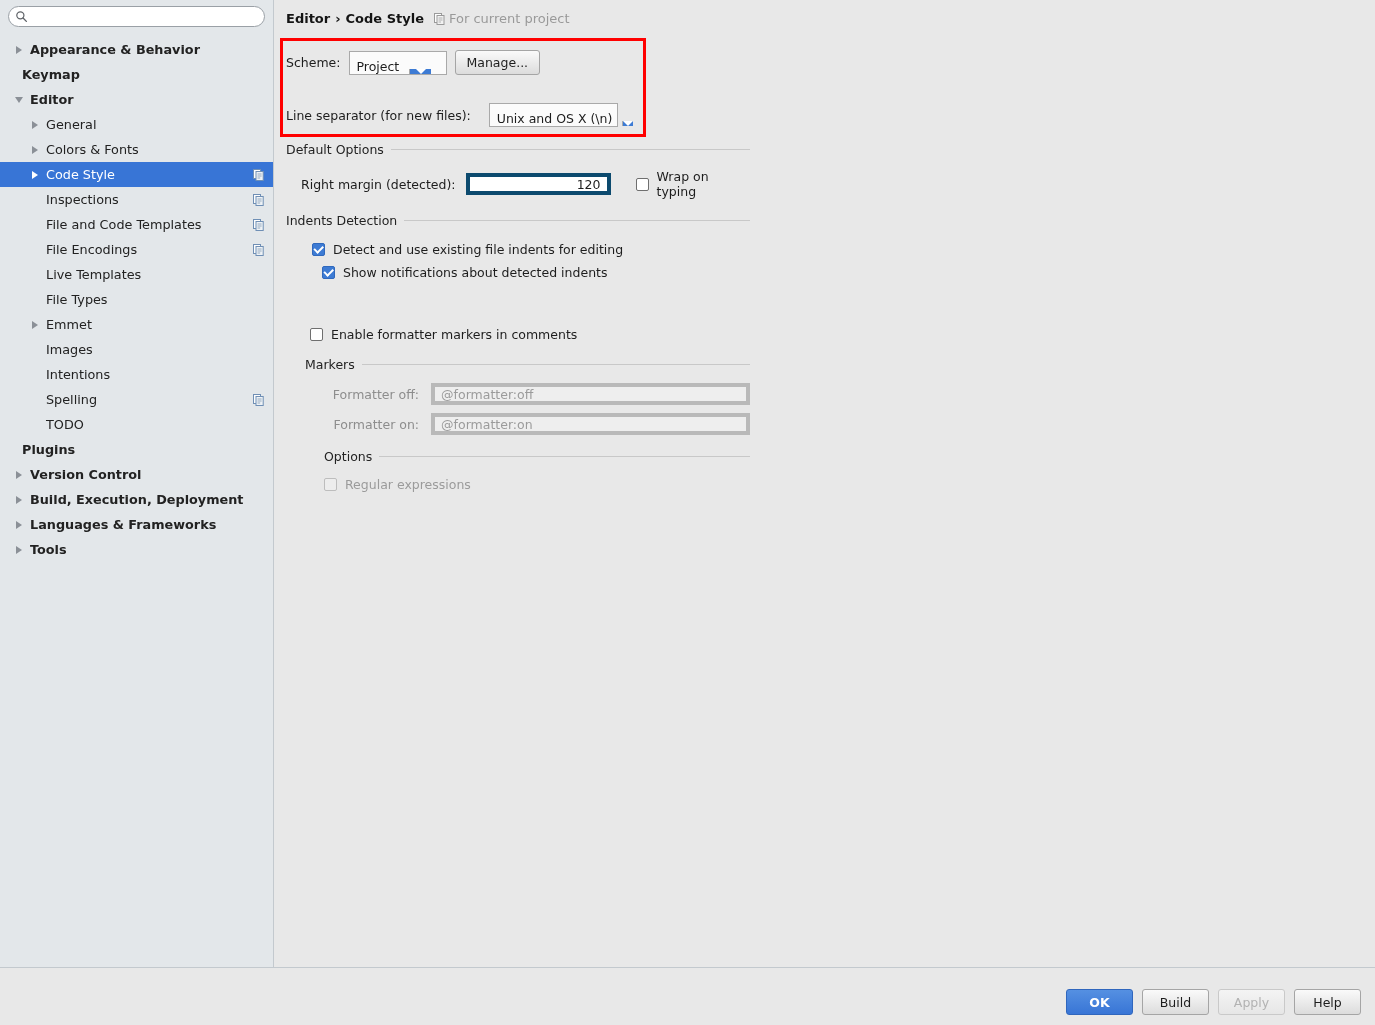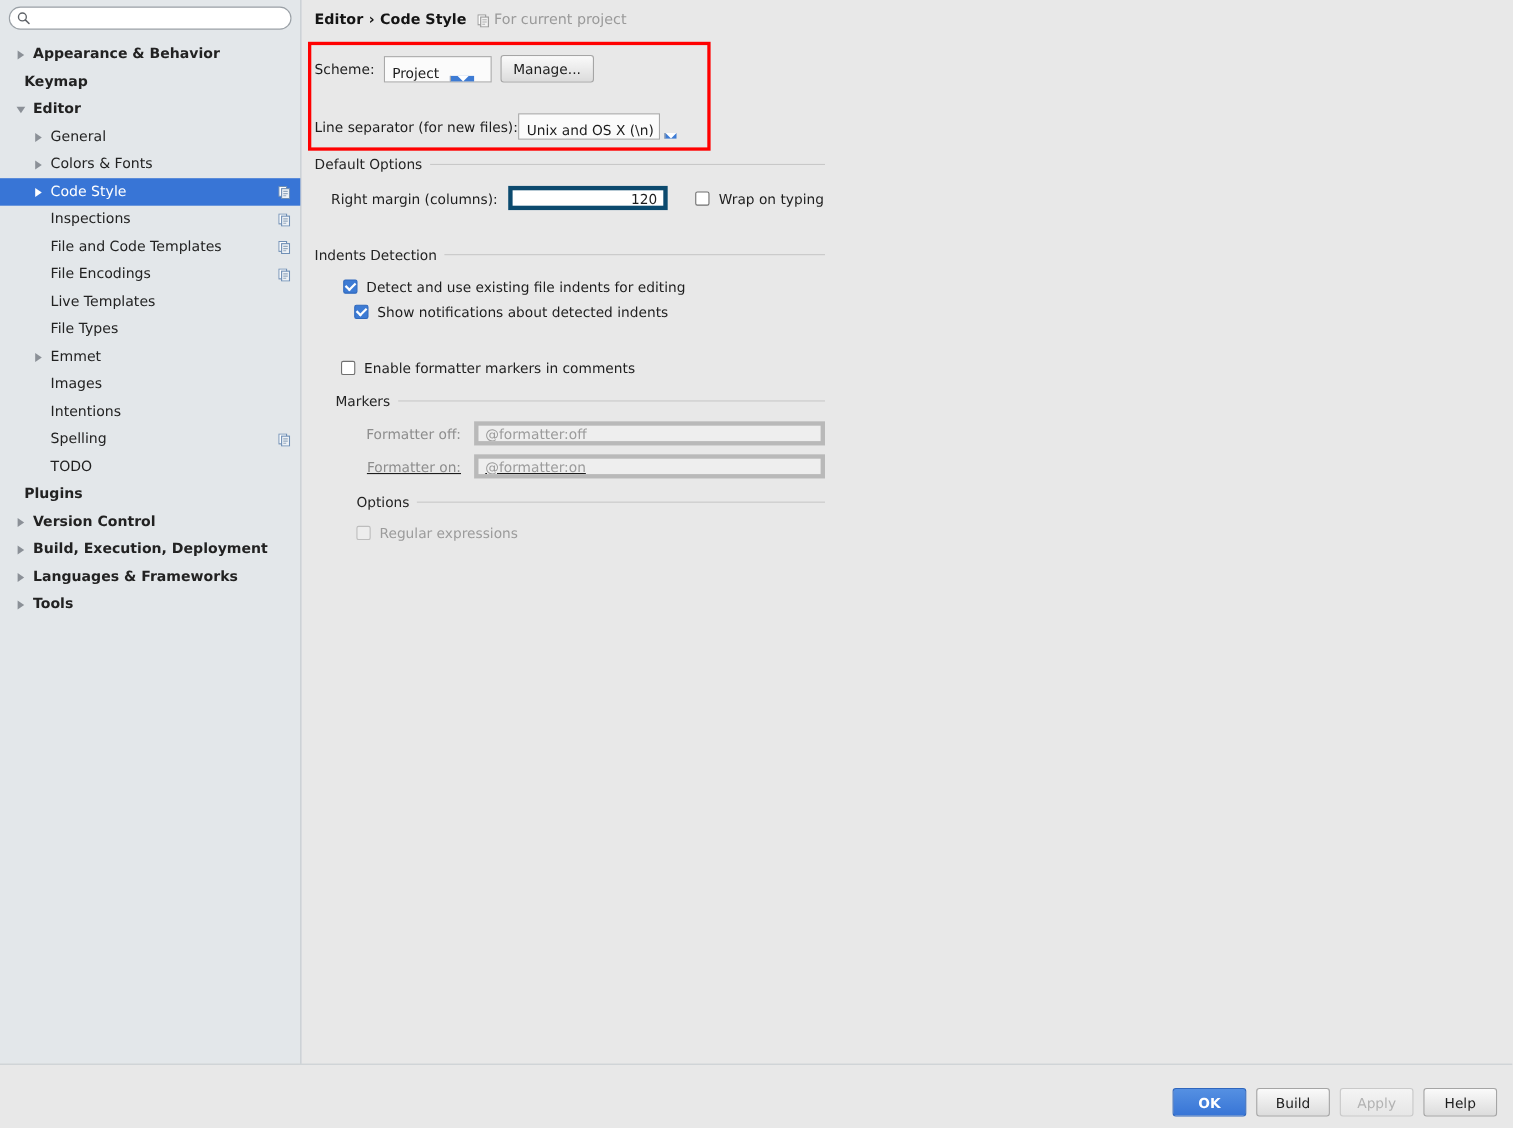--- a/index.html
+++ b/index.html
@@ -109,21 +109,21 @@
     height: 25px; min-width: 60px;
     padding: 0 11px;
     border: 1px solid #a5a5a5;
     border-radius: 3px;
     background: linear-gradient(#fafafa, #dcdcdc);
     font-size: 12.5px; color: #1d1d1d;
     font-family: "DejaVu Sans", "Liberation Sans", sans-serif;
     cursor: default;
   }
 
-  .sep-row { position: absolute; left: 11px; top: 103px; display: flex; align-items: center; gap: 0; }
+  .sep-row { position: absolute; left: 11px; top: 103px; display: flex; align-items: center; gap: 18px; }
 
   
   .group { position: absolute; left: 11px; right: 0; }
   .group-title { display: flex; align-items: center; gap: 7px; white-space: nowrap; }
   .group-title .gt-text { font-size: 12.5px; color: #232323; }
   .group-title .gt-line { height: 1px; background: #c8c8c8; flex: 1; }
 
   .row { display: flex; align-items: center; }
 
   .txtfield {
@@ -356,28 +356,28 @@
           </span>
       </div>
     </div>
 
     <div class="group" style="top:142px; width:464px;">
       <div class="group-title">
         <span class="gt-text">Default Options</span>
         <span class="gt-line"></span>
       </div>
       <div class="row" style="margin-top:12px;">
-        <span class="lbl" style="margin-left:15px;">Right margin (columns):</span>
+        <span class="lbl" style="margin-left:15px;">Right margin (detected):</span>
         <input class="txtfield num" style="width: 145px; margin-left: 10px;" type="text" value="120">
         <span class="chk" style="margin-left:25px;"></span>
         <span class="chk-label">Wrap on typing</span>
       </div>
     </div>
 
-    <div class="group" style="top:224px; width:464px;">
+    <div class="group" style="top:213px; width:464px;">
       <div class="group-title">
         <span class="gt-text">Indents Detection</span>
         <span class="gt-line"></span>
       </div>
       <div class="row" style="margin-top:14px; margin-left:26px;">
         <span class="chk on"></span>
         <span class="chk-label">Detect and use existing file indents for editing</span>
       </div>
       <div class="row" style="margin-top:8px; margin-left:36px;">
         <span class="chk on"></span>
@@ -395,21 +395,21 @@
       <div style="margin-top:15px; margin-left:19px; width:445px;">
         <div class="group-title">
           <span class="gt-text sub-lbl">Markers</span>
           <span class="gt-line"></span>
         </div>
 
         <div class="row" style="margin-top:11px; margin-left:21px;">
           <span class="sub-lbl" style="width:95px; text-align:right;">Formatter off:</span>
           <input class="txtfield ghost" style="width: 325px; margin-left: 12px;" type="text" value="@formatter:off">
         </div>
-        <div class="row" style="margin-top:8px; margin-left:21px;text-decoration:underline;">
+        <div class="row" style="margin-top:8px; margin-left:21px;">
           <span class="sub-lbl" style="width:95px; text-align:right;">Formatter on:</span>
           <input class="txtfield ghost" style="width: 325px; margin-left: 12px;" type="text" value="@formatter:on">
         </div>
 
         <div style="margin-top:14px; margin-left:19px; width:426px;">
           <div class="group-title">
             <span class="gt-text sub-lbl">Options</span>
             <span class="gt-line"></span>
           </div>
           <div class="row" style="margin-top:13px; ">

